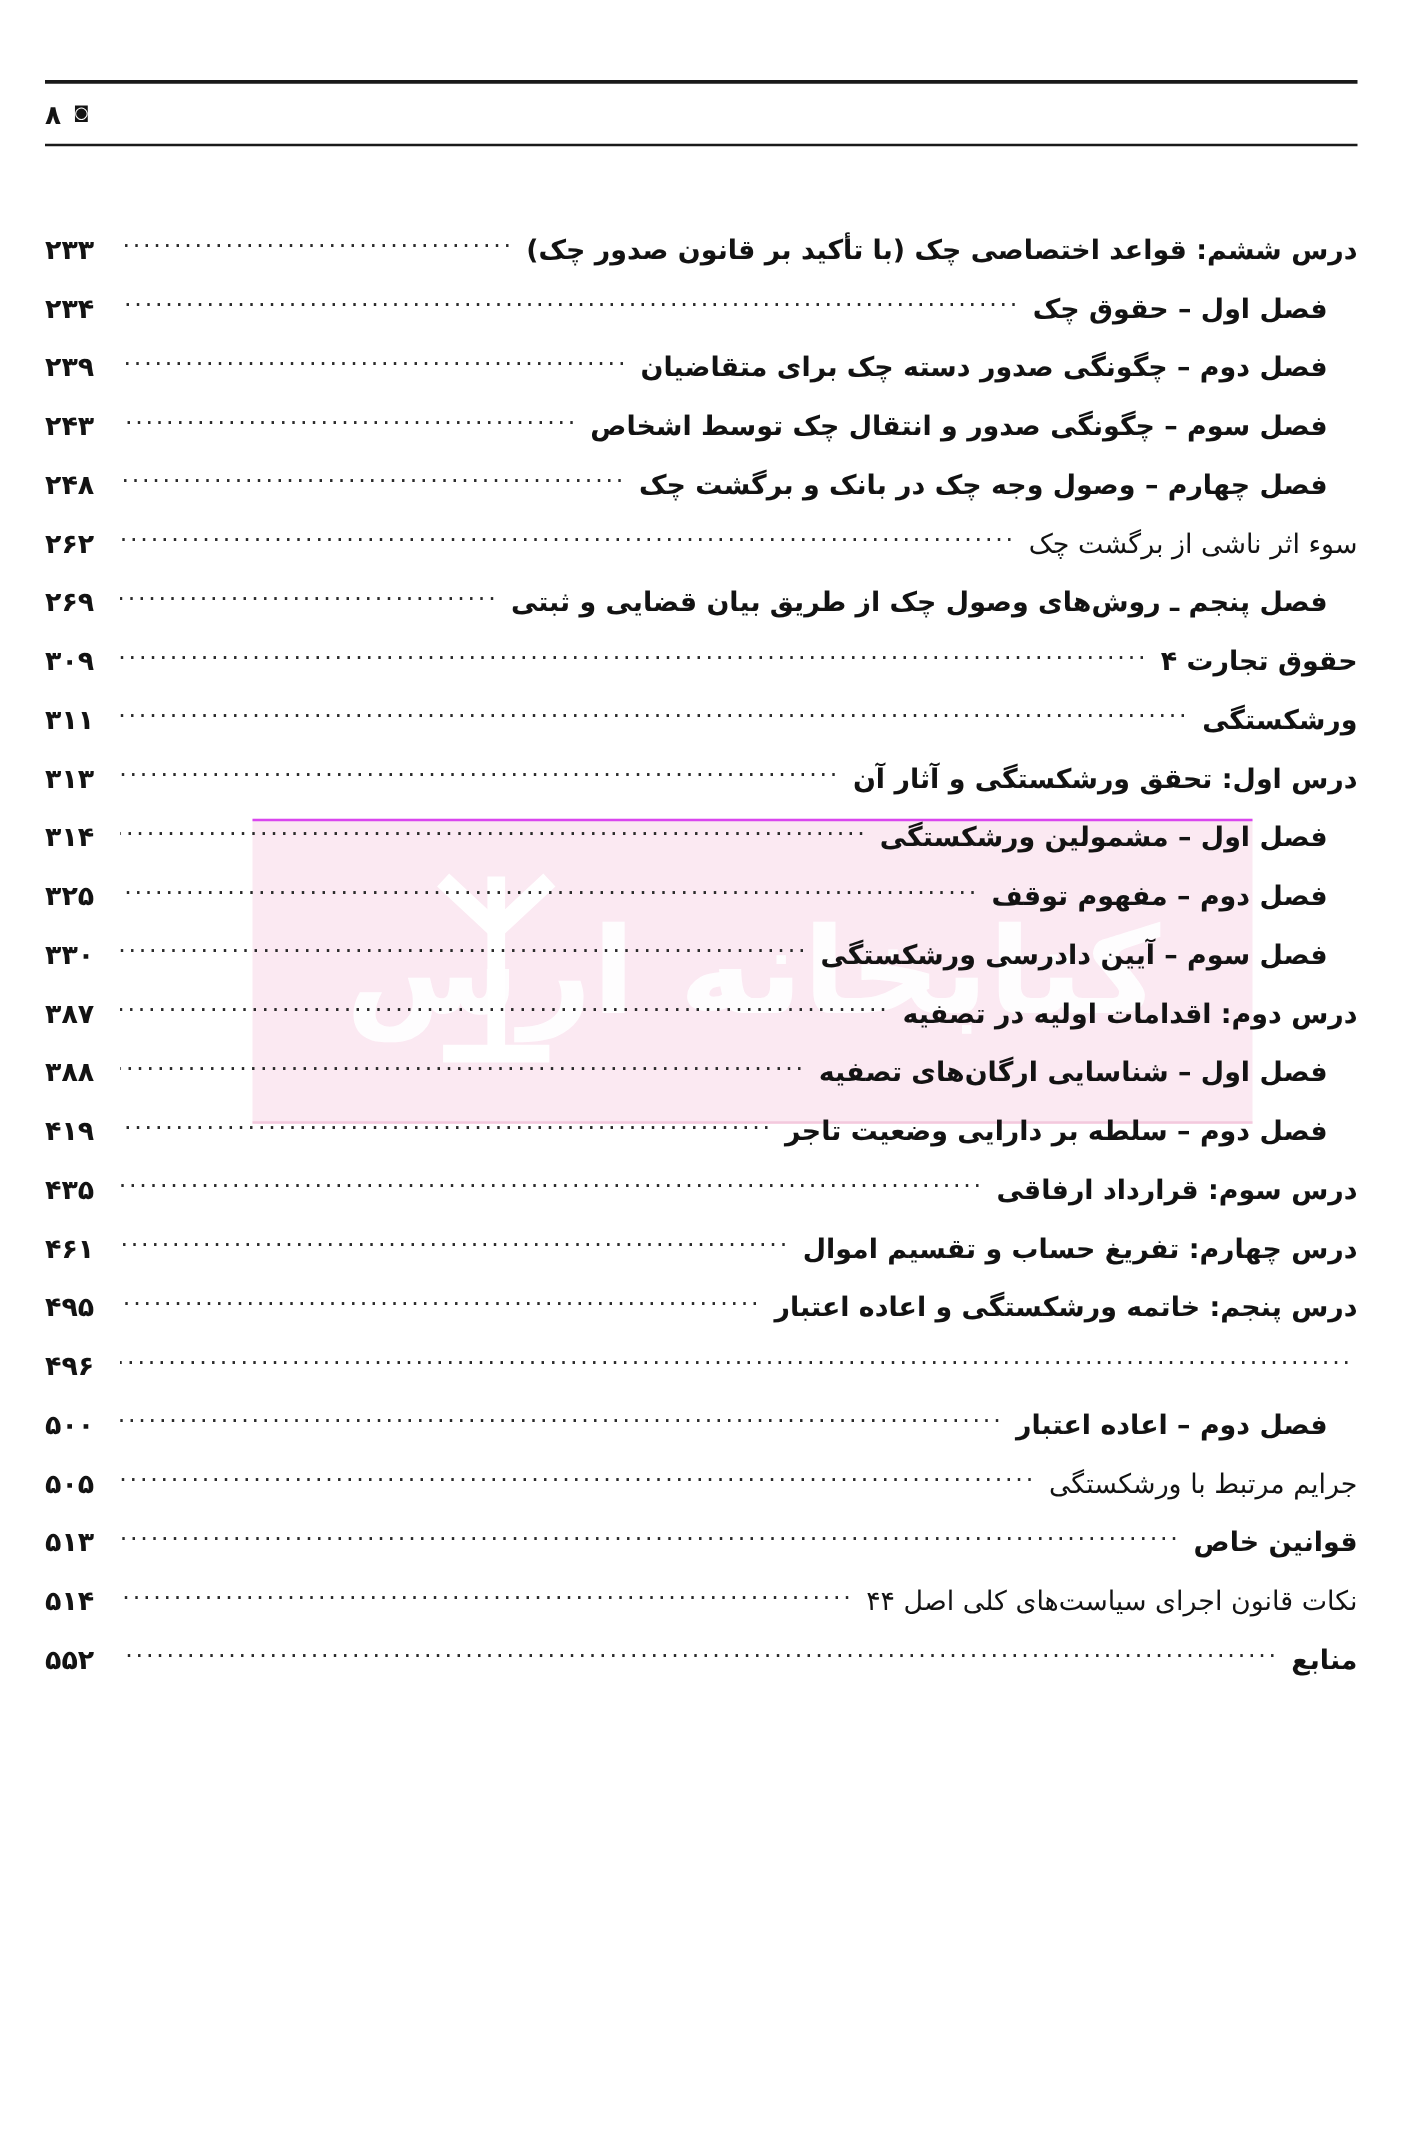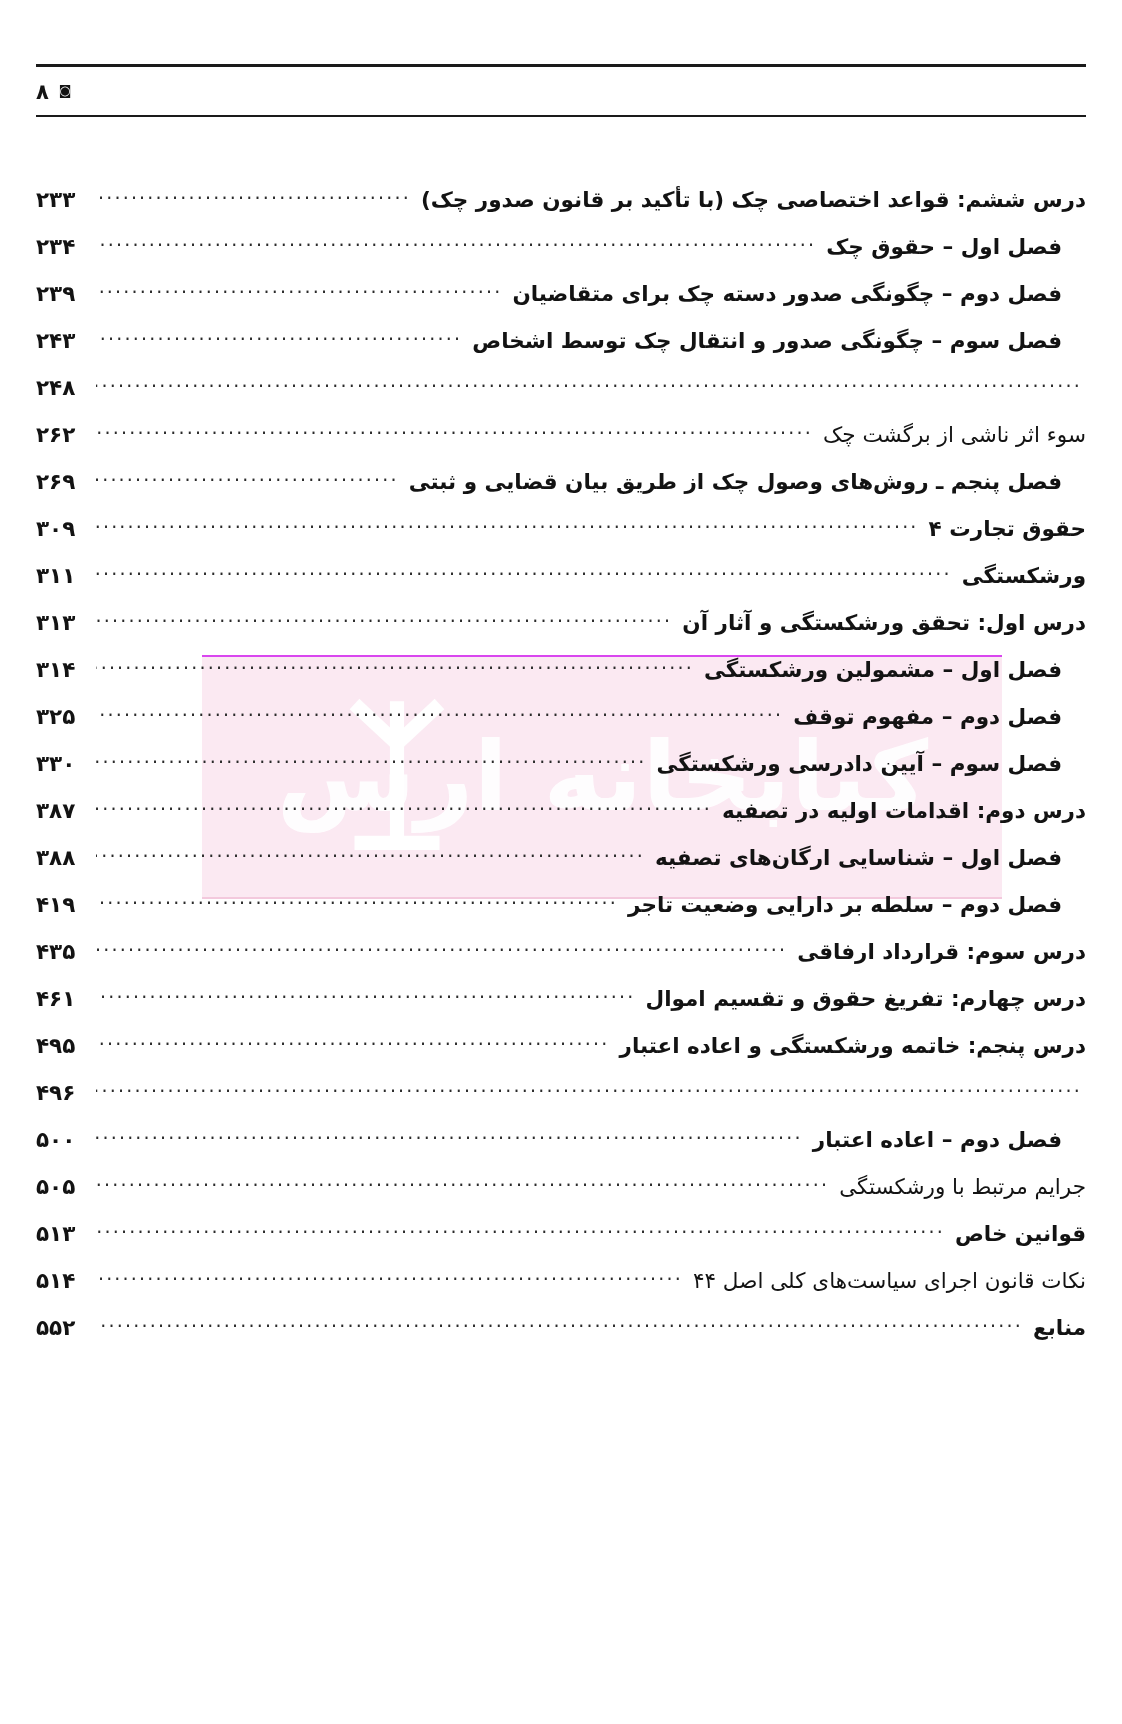--- a/index.html
+++ b/index.html
@@ -211,20 +211,21 @@
       <span class="toc-page">۲۳۹</span>
     </div>
 
     <div class="toc-row level-1">
       <span class="toc-label indent-1">فصل سوم – چگونگی صدور و انتقال چک توسط اشخاص</span>
       <span class="toc-dots"></span>
       <span class="toc-page">۲۴۳</span>
     </div>
 
     <div class="toc-row level-1">
+      <span class="toc-label indent-1">فصل چهارم – وصول وجه چک در بانک و برگشت چک</span>
       <span class="toc-dots"></span>
       <span class="toc-page">۲۴۸</span>
     </div>
 
     <div class="toc-row level-2">
       <span class="toc-label indent-2">سوء اثر ناشی از برگشت چک</span>
       <span class="toc-dots"></span>
       <span class="toc-page">۲۶۲</span>
     </div>
 
@@ -288,21 +289,21 @@
       <span class="toc-page">۴۱۹</span>
     </div>
 
     <div class="toc-row level-0">
       <span class="toc-label indent-0">درس سوم: قرارداد ارفاقی</span>
       <span class="toc-dots"></span>
       <span class="toc-page">۴۳۵</span>
     </div>
 
     <div class="toc-row level-0">
-      <span class="toc-label indent-0">درس چهارم: تفریغ حقوق و تقسیم اموال</span>
+      <span class="toc-label indent-0">درس چهارم: تفریغ حساب و تقسیم اموال</span>
       <span class="toc-dots"></span>
       <span class="toc-page">۴۶۱</span>
     </div>
 
     <div class="toc-row level-0">
       <span class="toc-label indent-0">درس پنجم: خاتمه ورشکستگی و اعاده اعتبار</span>
       <span class="toc-dots"></span>
       <span class="toc-page">۴۹۵</span>
     </div>
 

